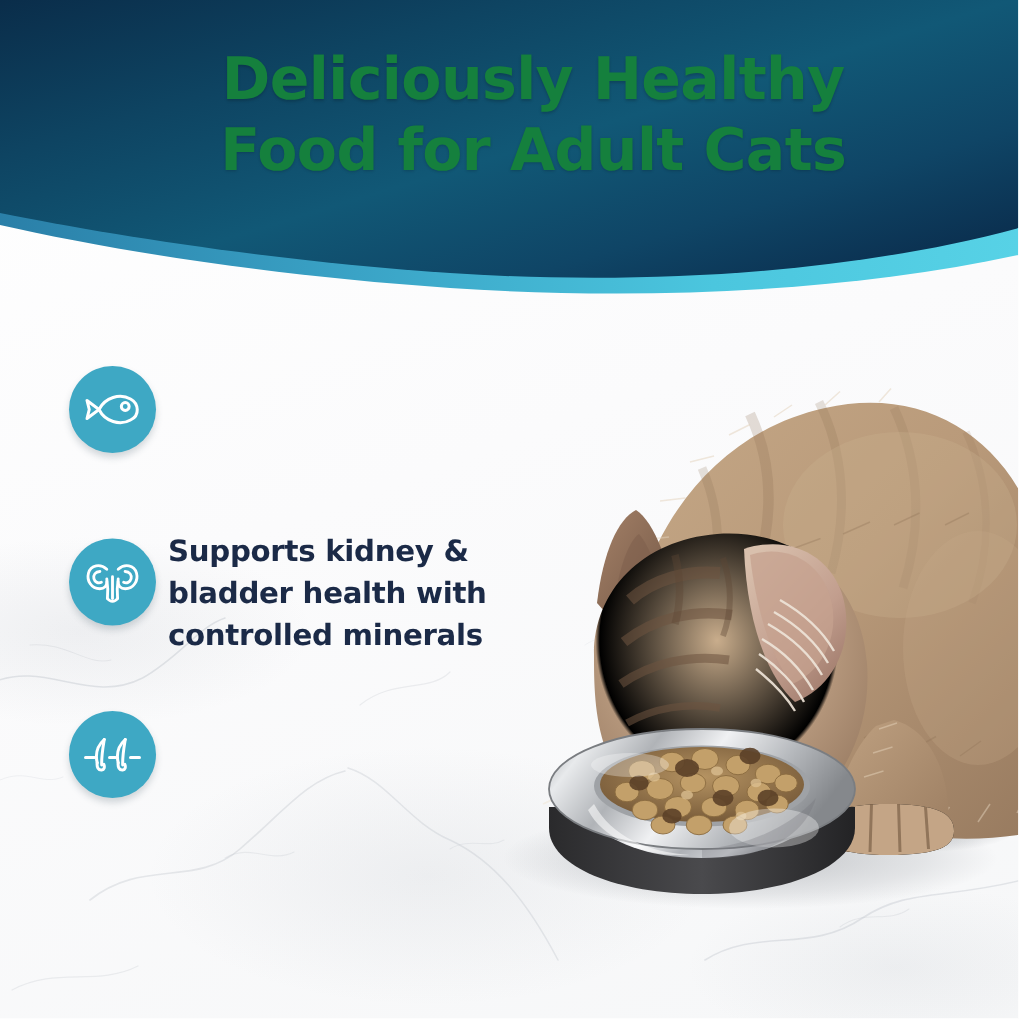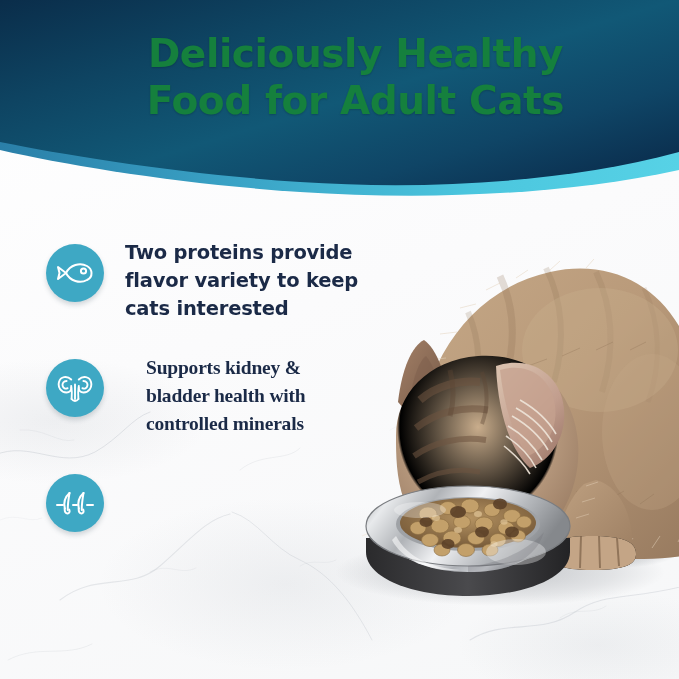--- a/index.html
+++ b/index.html
@@ -90,21 +90,21 @@
     margin-left:79px;
     color:#1b2a47;
     font-family:"DejaVu Sans", sans-serif;
     font-weight:bold;
     font-size:19.5px;
     line-height:28px;
     letter-spacing:-.2px;
     white-space:pre-line;
     padding-top:3px;
   }
-  .feature.indented .feature-text { margin-left:100px;font-family:Liberation Serif, serif; }
+  .feature.indented .feature-text { margin-left:66px; }
 </style>
 </head>
 <body>
 
 <div id="infographic">
 
   <div class="marble-bg"></div>
   <svg class="veins" width="679" height="679" viewBox="0 0 679 679">
     <g fill="none" stroke="#9aa2ad" stroke-linecap="round">
       <path d="M-5 455 C 30 440, 60 470, 95 452 C 120 438, 132 418, 150 412" stroke-width="1" opacity=".45"></path>
@@ -438,23 +438,20 @@
     <div class="feature">
       <div class="feature-icon">
         <svg width="42" height="30" viewBox="0 0 42 30">
           <g fill="none" stroke="#ffffff" stroke-width="2" stroke-linecap="round" stroke-linejoin="round">
             <path d="M12 15 C 16 7, 26 4, 33 8 C 38.5 11, 39.5 19, 33 22 C 26 26, 16 23, 12 15 Z"></path>
             <path d="M12 15 L 4 9 L 5.5 15 L 4 21 Z"></path>
             <circle cx="29.5" cy="13" r="2.6"></circle>
           </g>
         </svg>
       </div>
-      <div class="feature-text">Two proteins provide
-flavor variety to keep
-cats interested</div>
     </div>
 
     <div class="feature indented">
       <div class="feature-icon">
         <svg width="36" height="32" viewBox="0 0 36 32">
           <g fill="none" stroke="#ffffff" stroke-width="1.9" stroke-linecap="round" stroke-linejoin="round">
 
             <path d="M14.2 7.5 C 10 3.5, 3.5 4.5, 2 10 C 0.6 15.2, 4 20.5, 9.5 20.5 C 12.6 20.5, 14.4 18.6, 14.2 15.8"></path>
             <path d="M9.6 9 C 6.6 9, 5 11.4, 5.6 13.8 C 6.2 16.2, 8.6 17.2, 10.6 16.2"></path>
 

